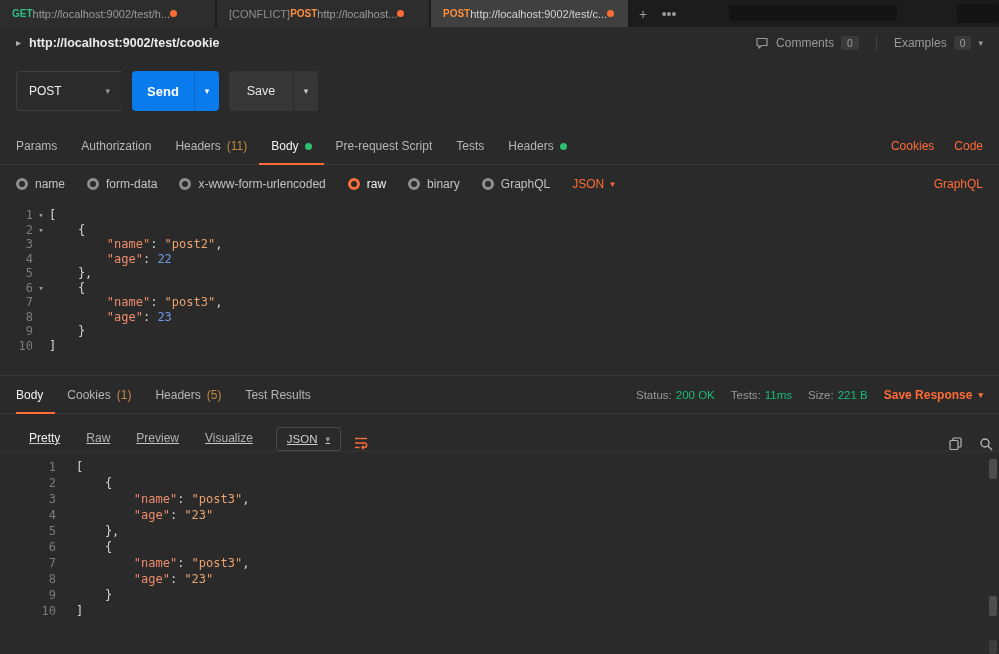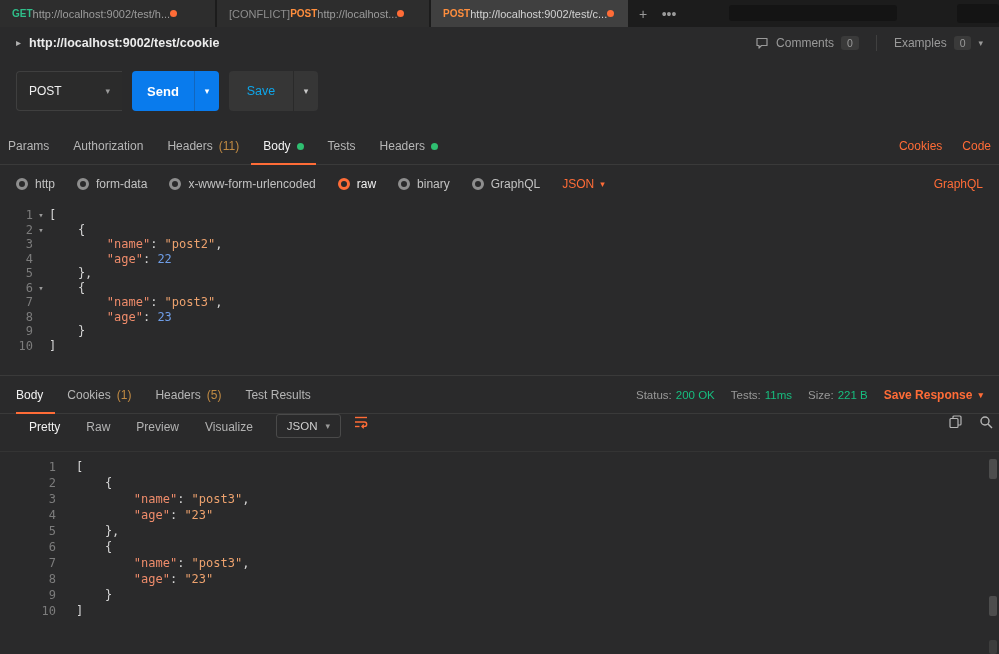--- a/index.html
+++ b/index.html
@@ -42,25 +42,25 @@
   .method-sel{width:106px;height:40px;box-sizing:border-box;background:#2b2b2b;border:1px solid #3f3f3f;
               border-right:none;border-radius:4px 0 0 4px;display:flex;align-items:center;
               justify-content:space-between;padding:0 12px;color:#efefef;cursor:pointer;}
   .url-input{flex:1;height:40px;box-sizing:border-box;background:#3d3d3d;border:1px solid #3f3f3f;
              border-radius:0 4px 4px 0;padding:0 12px;color:#dedede;font-size:12.5px;
              font-family:"Liberation Sans",sans-serif;outline:none;}
   .btn-group{display:flex;margin-left:10px;height:40px;flex:none;justify-content:center;}
   .btn{border:none;cursor:pointer;font-family:inherit;}
   .send-main{width:62px;background:#097bed;color:#fff;font-size:13px;font-weight:600;border-radius:4px 0 0 4px;}
   .send-caret{width:25px;background:#097bed;color:#fff;border-left:1px solid #1266bd;border-radius:0 4px 4px 0;font-size:9px;}
-  .save-main{width:64px;background:#363636;color:#0ea5e9;font-size:12.5px;border-radius:4px 0 0 4px;}
+  .save-main{width:64px;background:#363636;color:#e5e5e5;font-size:12.5px;border-radius:4px 0 0 4px;}
   .save-caret{width:25px;background:#363636;color:#c9c9c9;border-left:1px solid #2a2a2a;border-radius:0 4px 4px 0;font-size:9px;}
 
   
-  .reqtabs{flex:none;display:flex;align-items:center;height:36px;padding:0 8px;border-bottom:1px solid #3a3a3a;}
+  .reqtabs{flex:none;display:flex;align-items:center;height:36px;padding:0 16px;border-bottom:1px solid #3a3a3a;}
   .rtab{height:100%;display:flex;align-items:center;gap:6px;padding:0 12px;color:#b6b6b6;
         cursor:pointer;position:relative;font-size:12px;box-sizing:border-box;}
   .rtab:first-child{padding-left:0;}
   .rtab.active{color:#f2f2f2;}
   .rtab.active::after{content:"";position:absolute;left:0;right:0;bottom:-1px;height:2px;background:#ff6c37;}
   .cnt{color:#c08a43;}
   .gdot{width:7px;height:7px;border-radius:50%;background:#2fbf71;flex:none;}
   .spacer{flex:1;}
   .olink{color:#ff6c37;cursor:pointer;font-size:12px;}
   .olink + .olink{margin-left:20px;}
@@ -89,21 +89,21 @@
   
   .resptabs{flex:none;display:flex;align-items:center;height:37px;padding:0 16px;
             border-top:1px solid #3a3a3a;border-bottom:1px solid #3a3a3a;box-sizing:content-box;}
   .statuses{margin-left:auto;display:flex;align-items:center;gap:16px;font-size:11.5px;}
   .stat{display:flex;gap:4px;}
   .stat .lbl{color:#999999;}
   .stat .val{color:#17bd7f;}
   .save-resp{color:#ff6c37;font-weight:600;display:flex;gap:6px;align-items:center;cursor:pointer;font-size:12px;}
   .save-resp .small-caret{color:#ff6c37;}
 
-  .resptools{flex:none;display:flex;align-items:flex-start;height:37px;padding:0 6px 0 16px;border-bottom:1px solid #343434;}
+  .resptools{flex:none;display:flex;align-items:flex-end;height:37px;padding:0 6px 0 16px;border-bottom:1px solid #343434;text-decoration:underline;}
   .vtab{padding:6px 13px;color:#b2b2b2;cursor:pointer;border-radius:3px;font-size:12px;}
   .vtab.active{color:#f2f2f2;}
   .respfmt{display:flex;align-items:center;gap:8px;border:1px solid #4a4a4a;border-radius:3px;
            padding:5px 10px;margin-left:10px;color:#cfcfcf;cursor:pointer;font-size:11.5px;}
   .wrapbtn{margin-left:12px;cursor:pointer;display:flex;align-items:center;}
   .tool-icons{margin-left:auto;display:flex;align-items:center;gap:16px;}
   .icon-btn{cursor:pointer;display:flex;}
 
   .resp-editor{flex:1;padding-top:7px;line-height:16px;overflow:hidden;}
   .resp-editor .line-num{width:56px;}
@@ -187,35 +187,38 @@
     </div>
     <div class="rtab">
       <span>Headers</span>
       <span class="cnt">(11)</span>
     </div>
     <div class="rtab active">
       <span>Body</span>
       <span class="gdot"></span>
     </div>
     <div class="rtab">
+      <span>Pre-request Script</span>
+    </div>
+    <div class="rtab">
       <span>Tests</span>
     </div>
     <div class="rtab">
       <span>Headers</span>
       <span class="gdot"></span>
     </div>
     <div class="spacer"></div>
     <a class="olink">Cookies</a>
     <a class="olink">Code</a>
   </div>
 
   <div class="bodyopts">
     <label class="radio">
       <span class="rdot"></span>
-      <span>http</span>
+      <span>name</span>
     </label>
     <label class="radio">
       <span class="rdot"></span>
       <span>form-data</span>
     </label>
     <label class="radio">
       <span class="rdot"></span>
       <span>x-www-form-urlencoded</span>
     </label>
     <label class="radio sel">

